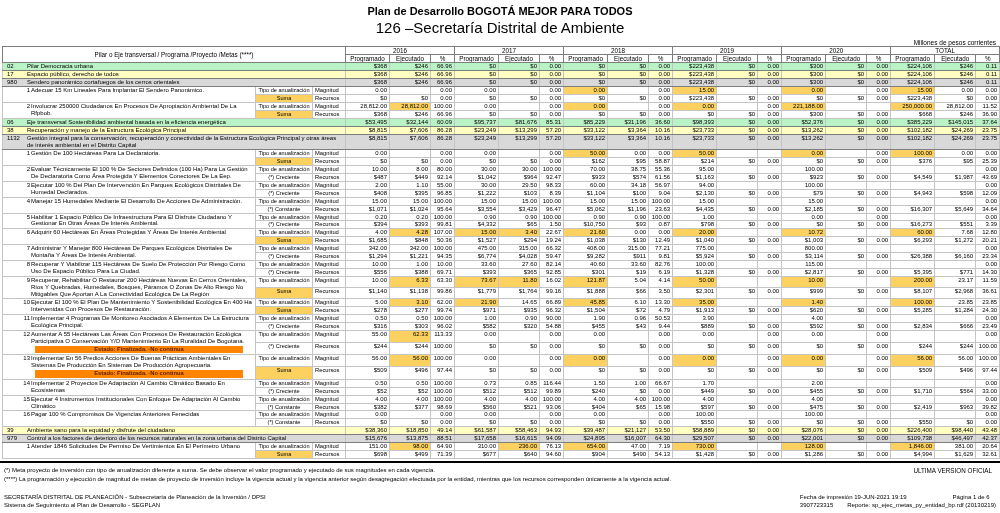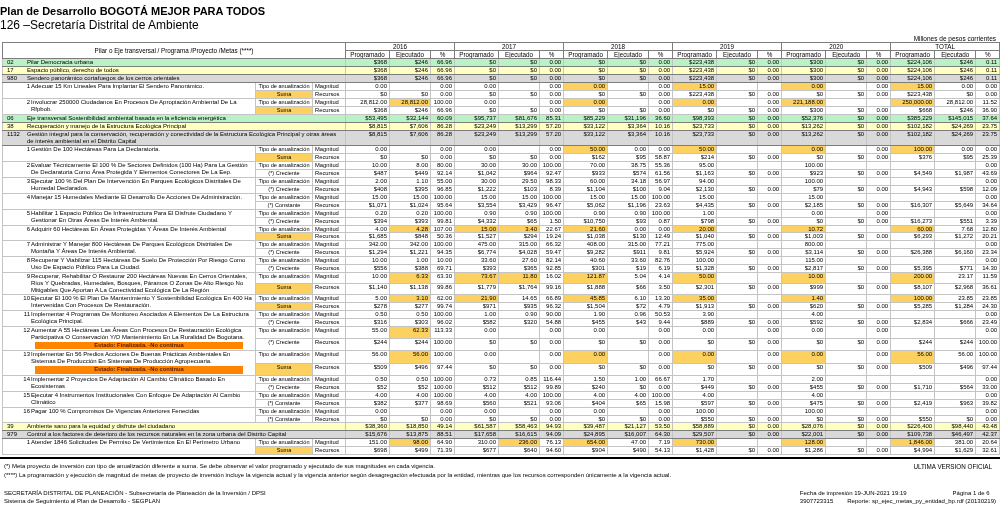--- a/index.html
+++ b/index.html
@@ -1,21 +1,21 @@
 <!DOCTYPE html>
 <html><head>
 <meta charset="utf-8">
 <style>
   *{box-sizing:border-box;margin:0;padding:0}
   html,body{width:1000px;background:#fff;color:#000;font-family:"Liberation Sans",sans-serif}
   body{height:513px;overflow:hidden;position:relative}
-  .titles{text-align:left;padding-top:4px;line-height:1.3}
+  .titles{text-align:center;padding-top:4px;line-height:1.3}
   .t1{font-size:11px;font-weight:bold}
   .t2{font-size:9.5px}
-  .t3{font-size:12px}
+  .t3{font-size:15px}
   .units{font-size:6.5px;text-align:right;padding-right:4px;margin-top:1px}
   table{border-collapse:collapse;table-layout:fixed;width:997px;margin:0 auto 0 2px;border:1px solid #444}
   th,td{font-size:6px;line-height:1.16;padding:0 2px;border:1px solid #c4c4c4;overflow:hidden;vertical-align:top}
   thead th{font-weight:normal;font-size:6.3px;text-align:center;border:1px solid #7d7d7d;vertical-align:middle;background:#fff}
   .hdesc{font-size:6.3px}
   .num{text-align:right;white-space:nowrap}
   .gs{border-left:1px solid #7d7d7d}
   tr.pilar td{background:#b9f2c4;border-top:1px solid #7d7d7d;border-bottom:1px solid #7d7d7d}
   tr.programa td{background:#ffffc2;border-top:1px solid #7d7d7d;border-bottom:1px solid #7d7d7d}
   tr.proyecto td{background:#d9d9d9;border-top:1px solid #7d7d7d;border-bottom:1px solid #7d7d7d}

